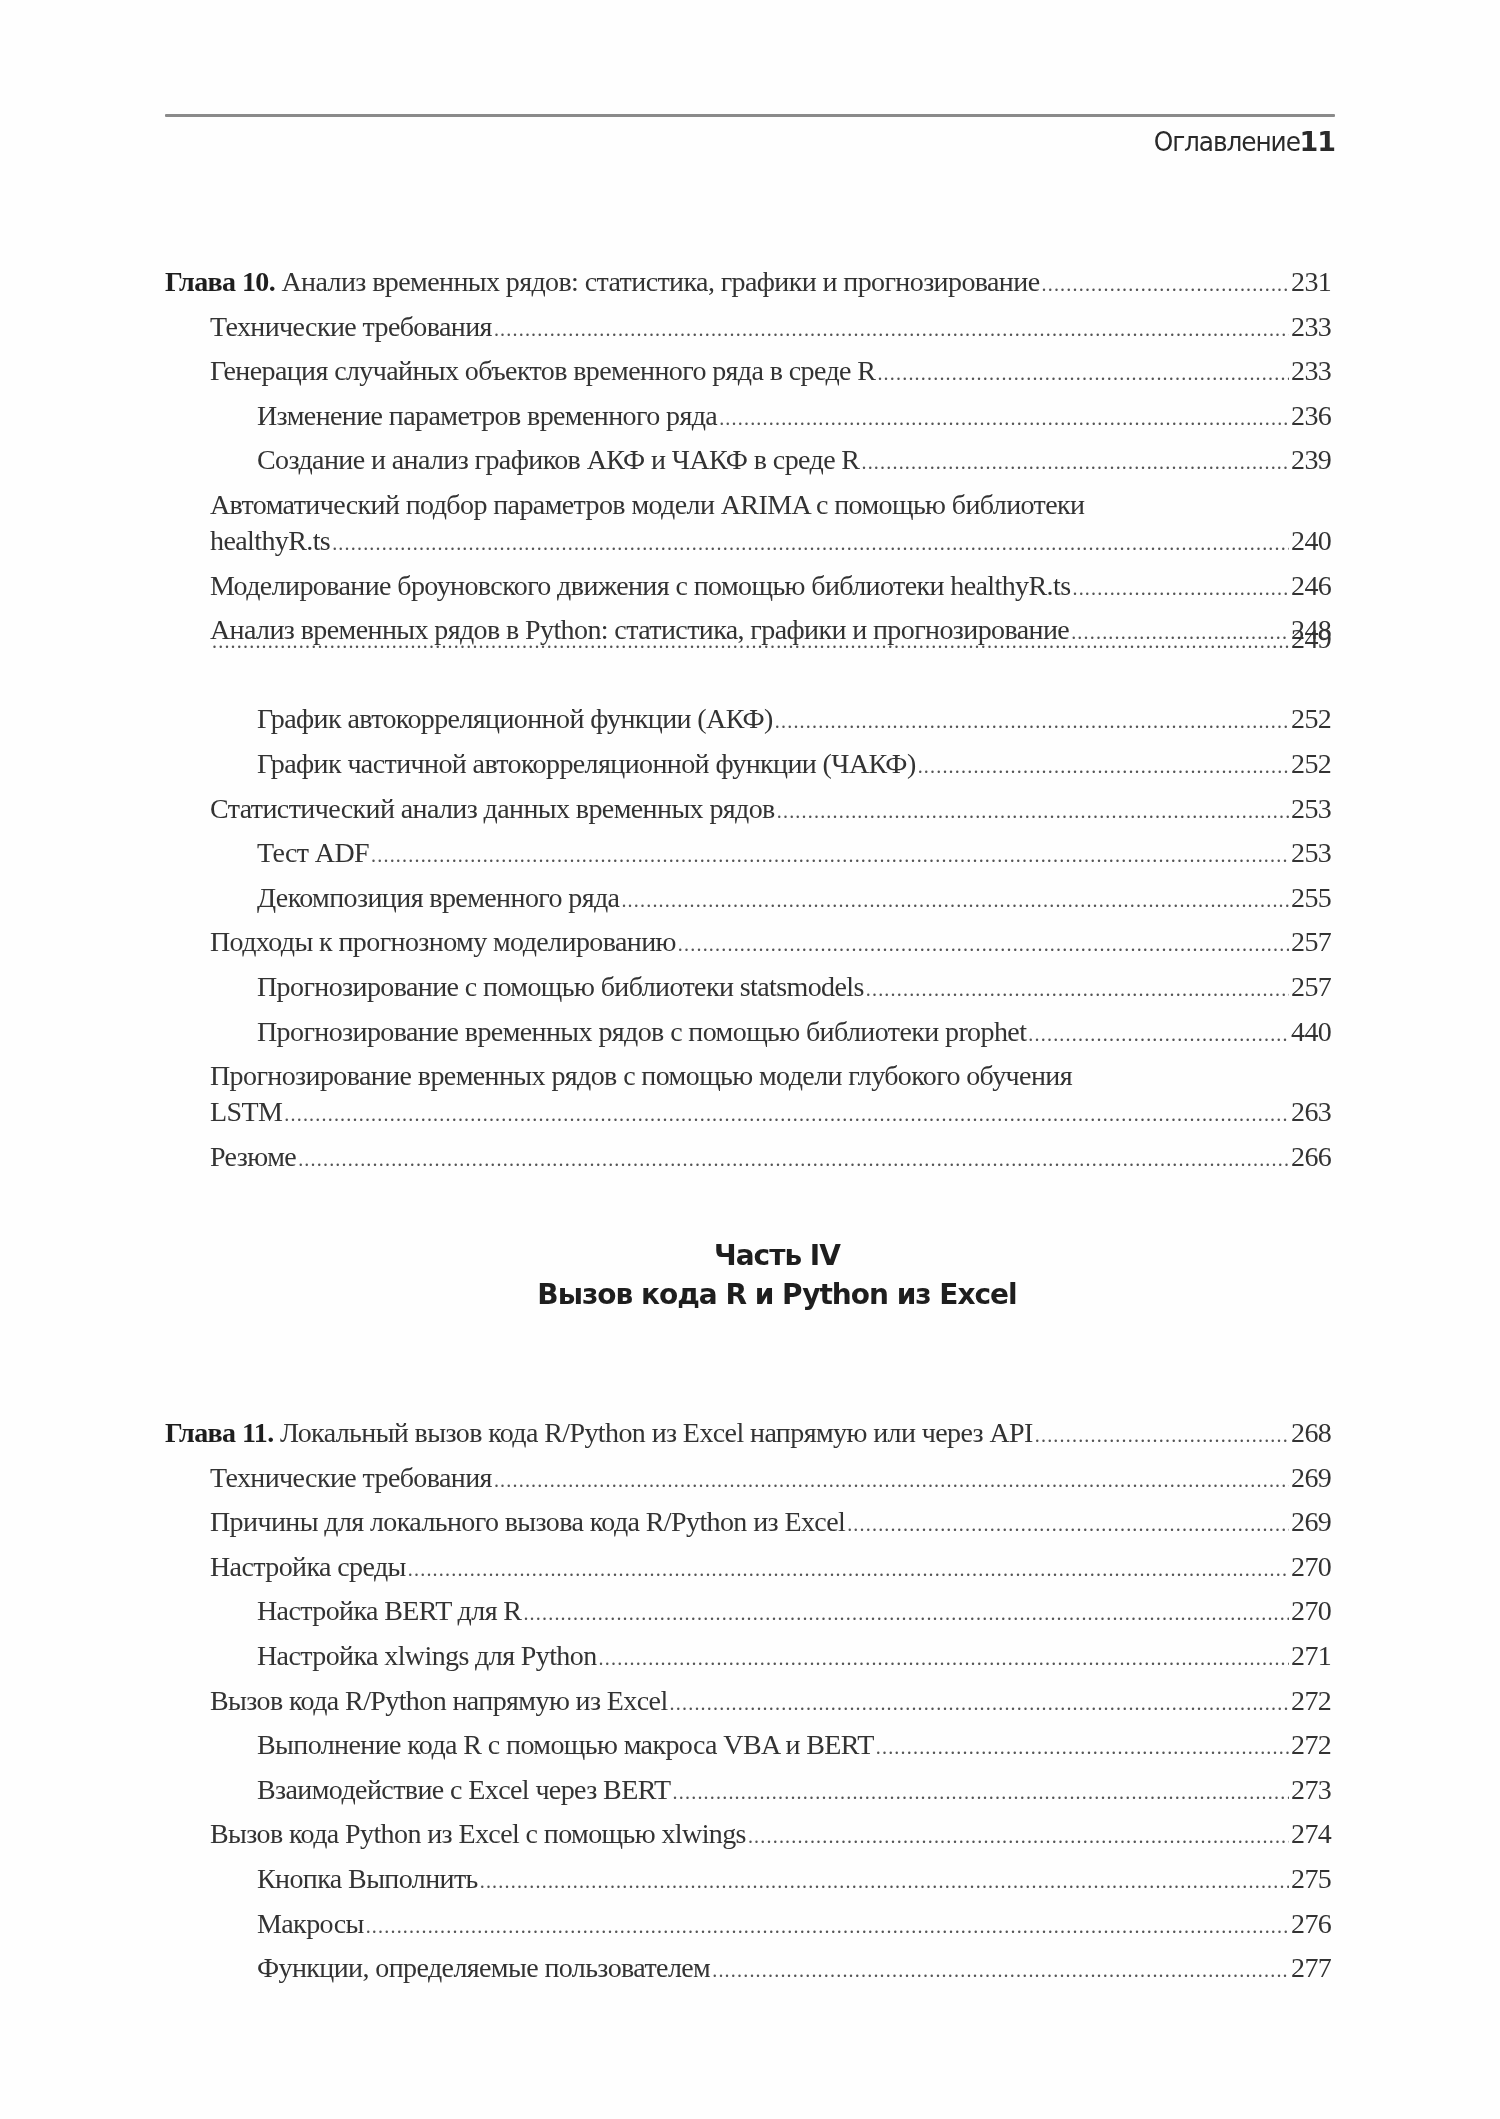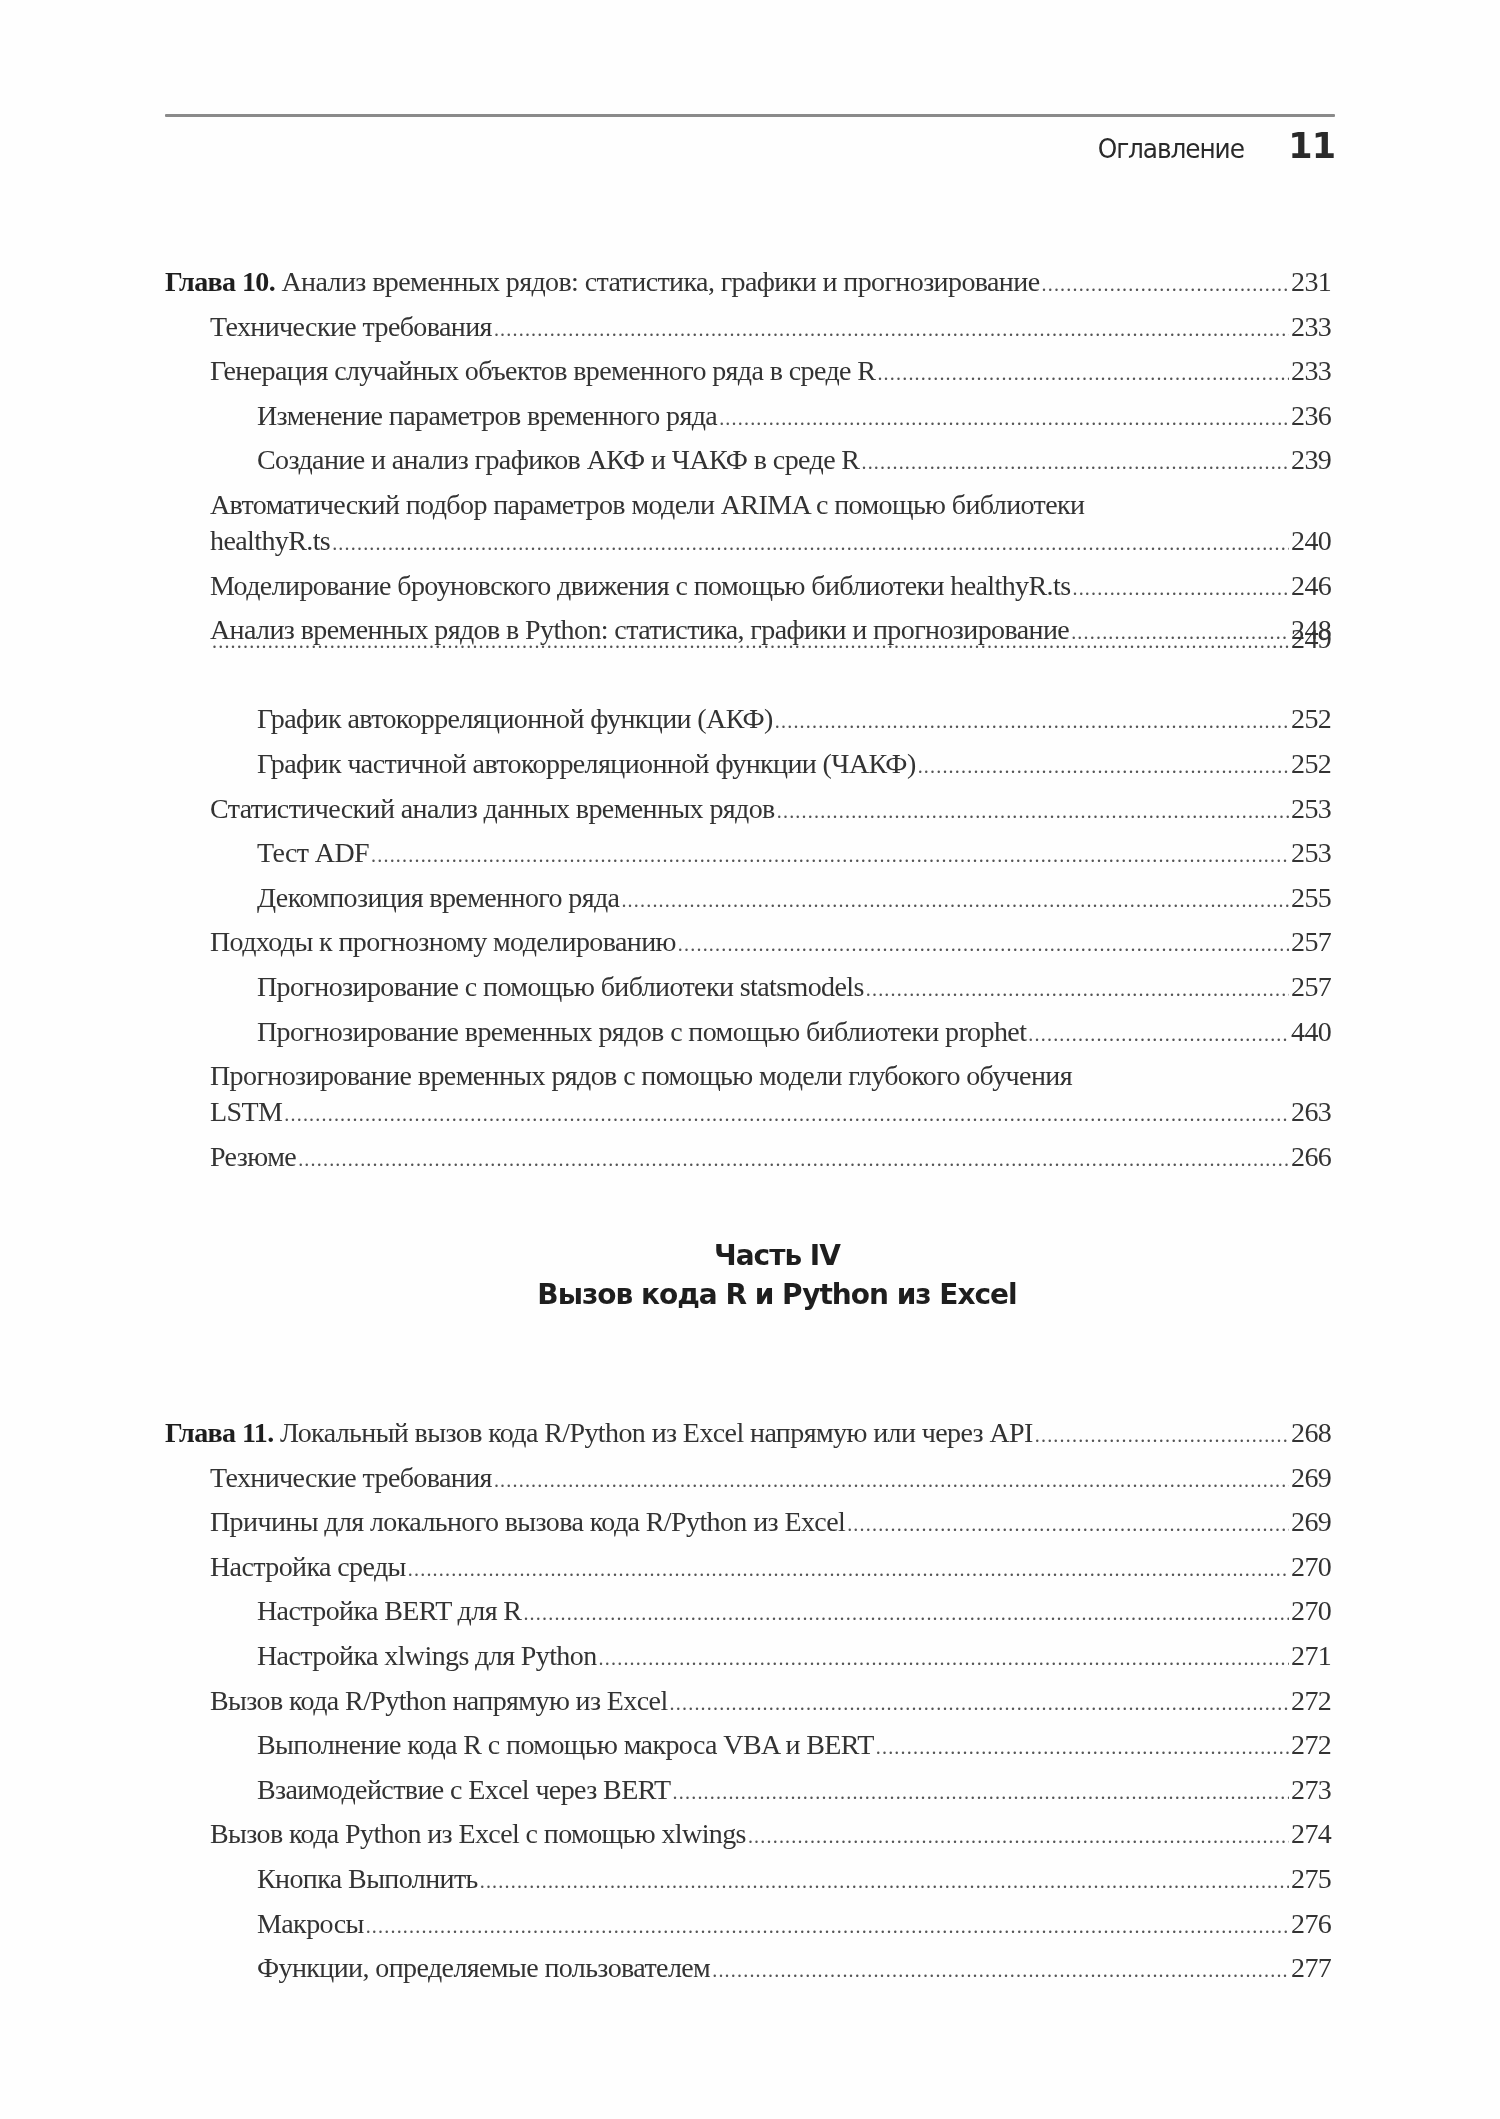--- a/index.html
+++ b/index.html
@@ -1,22 +1,22 @@
 <!DOCTYPE html>
 <html><head>
   <meta charset="utf-8">
   <style>
     html, body { margin: 0; padding: 0; background: #ffffff; }
     body { width: 1500px; height: 2119px; position: relative; overflow: hidden; }
     .page { position: absolute; left: 0; top: 0; width: 1500px; height: 2119px; background: #fefefe; }
     .rule { position: absolute; left: 165px; top: 114px; width: 1170px; height: 3px; background: #8a8a8a; border-radius: 1px; }
-    .running-head { position: absolute; right: 165px; top: 126px; display: flex; align-items: baseline; gap: 44px;
+    .running-head { position: absolute; right: 165px; top: 126px; display: flex; align-items: baseline; 
       font-family: "DejaVu Sans", sans-serif; color: #2a2a2a; }
     .running-head .title { font-size: 27px; letter-spacing: -1.2px; transform: scaleX(0.92); transform-origin: right; }
-    .running-head .num { font-size: 35px; font-weight: bold; letter-spacing: -1px; }
+    .running-head .num { font-size: 27px; font-weight: bold; letter-spacing: -1px; }
     .toc { position: absolute; left: 165px; width: 1170px; }
     .entry { position: relative; font-family: "Liberation Serif", "DejaVu Serif", serif; font-size: 28px; color: #333333;
       letter-spacing: -0.6px; line-height: 36px; }
     .entry .row { display: flex; align-items: baseline; height: 44.6px; }
     .entry.multi .row.first { height: 36px; }
     .entry .text { white-space: nowrap; margin-top: 36px; }
     .entry .dots { flex: 1; overflow: hidden; white-space: nowrap; margin: 0 2px; color: #555; font-size: 20px; letter-spacing: 1.2px; }
     .entry .dots::after { content: "....................................................................................................................................................................................................................................................................................................................................................................................................."; }
     .entry .page-no { white-space: nowrap; text-align: left; min-width: 44px; }
     .lvl0 { padding-left: 0; }

